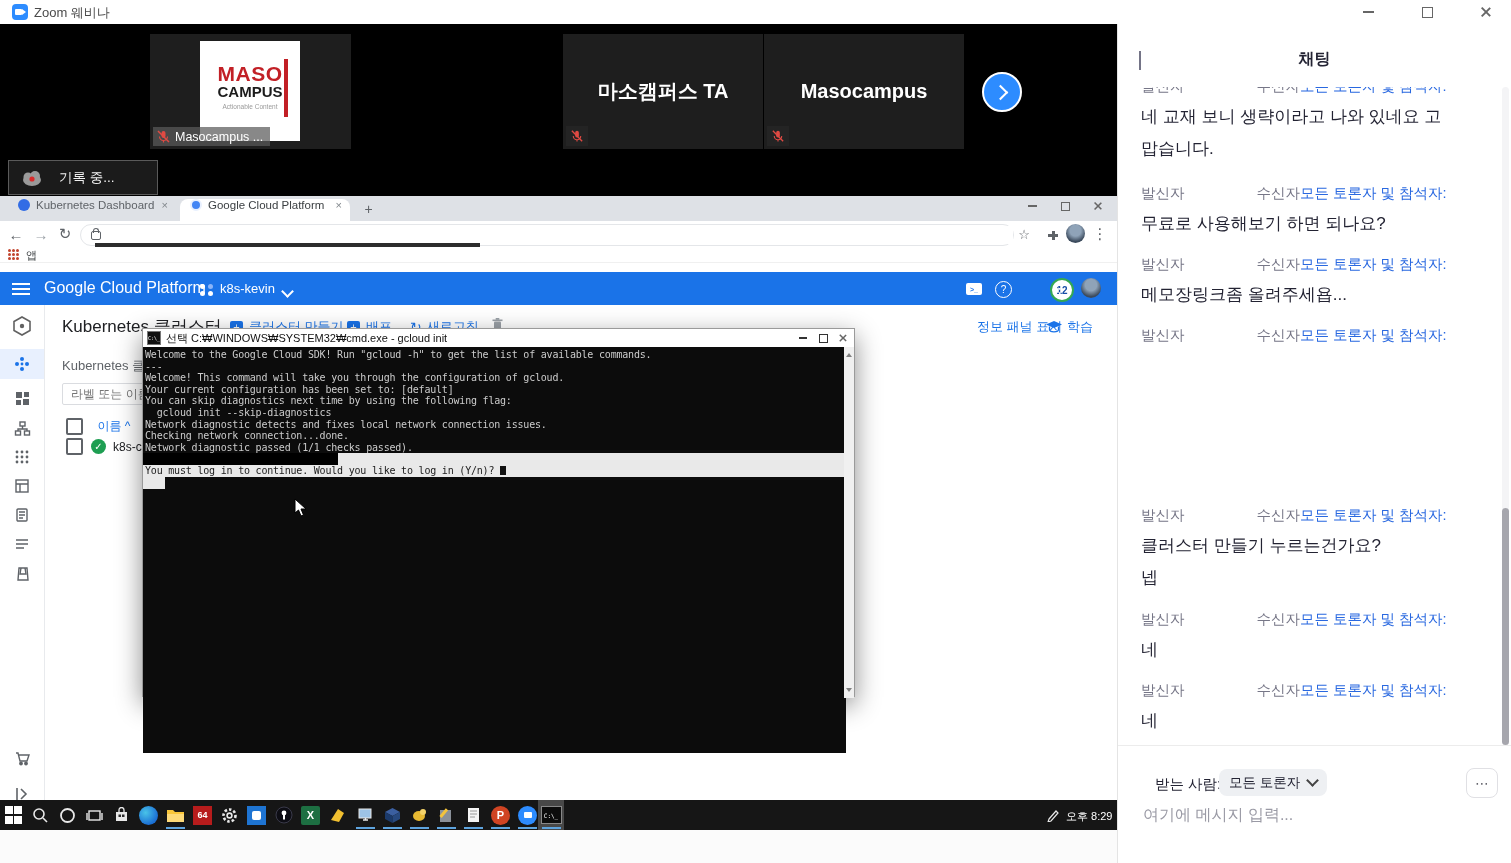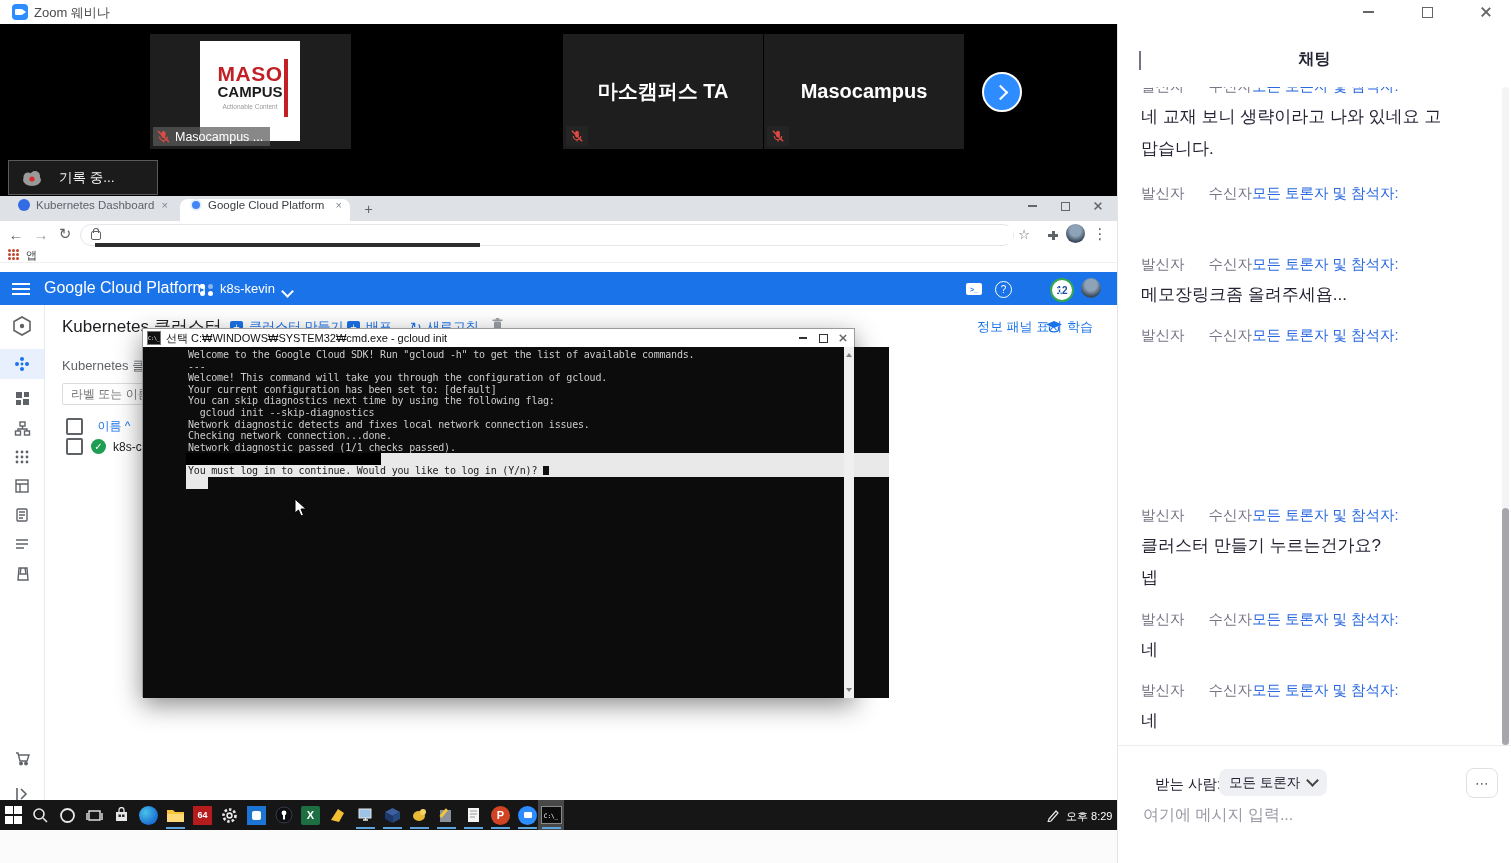--- a/index.html
+++ b/index.html
@@ -86,21 +86,21 @@
   .filterin{border:none;outline:none;font-size:12px;color:#80868b;width:100px;margin-left:6px;}
   .cbox{width:13px;height:13px;border:2px solid #5f6368;border-radius:2px;}
   .colhead{font-size:12px;color:#1a73e8;}
   .okc{width:15px;height:15px;border-radius:50%;background:#1e9e52;color:#fff;font-size:10px;display:flex;align-items:center;justify-content:center;}
   .cellname{font-size:12px;color:#202124;}
   
   .cmdwin{left:142px;top:328px;width:713px;height:369px;z-index:10;box-shadow:0 8px 24px rgba(0,0,0,.45);border:1px solid #9a9a9a;box-sizing:border-box;background:#0c0c0c;}
   .cmdtb{position:absolute;left:0;top:0;width:100%;height:18px;background:#fff;display:flex;align-items:center;}
   .cmdico{width:12px;height:12px;background:#111;border:1px solid #777;color:#fff;font-size:5px;display:flex;align-items:center;justify-content:center;margin:0 5px 0 4px;font-family:"DejaVu Sans Mono",monospace;}
   .cmdtitle{font-size:11px;color:#111;}
-  .cmdbody{position:absolute;left:0;top:18px;width:703px;height:351px;background:#0c0c0c;overflow:hidden;padding-left:43px;}
+  .cmdbody{position:absolute;left:0;top:18px;width:703px;height:406px;background:#0c0c0c;overflow:hidden;}
   .crow{white-space:pre;font-family:"DejaVu Sans Mono","Liberation Mono",monospace;font-size:10px;line-height:11.6px;color:#cccccc;letter-spacing:-0.2px;padding-left:2px;}
   .selrow{height:11.6px;display:flex;}
   .selrow .dk{width:195px;background:#000;}
   .selrow .lt{flex:1;background:#e9e9e9;}
   .promptrow{background:#e9e9e9;color:#1a1a1a;}
   .curblk{display:inline-block;width:6px;height:9px;background:#111;vertical-align:-1px;}
   .cellsel{width:22px;height:12px;background:#e9e9e9;}
   .cscroll{position:absolute;right:0;top:18px;width:10px;height:351px;background:#f0f0f0;}
   .ctri{width:0;height:0;border:3px solid transparent;margin:3px auto;}
   .ctri.up{border-bottom:4px solid #808080;}
@@ -114,21 +114,21 @@
   .tbtime{color:#fff;font-size:11px;}
   .startg{display:grid;grid-template-columns:8px 8px;grid-gap:1.5px;}
   .startg i{width:8px;height:8px;background:#fff;}
   
   .chat{left:1117px;top:24px;width:394px;height:839px;background:#fff;border-left:1px solid #e4e4e4;box-sizing:border-box;z-index:30;}
   .chevdn{width:9px;height:9px;border-right:2px solid #747487;border-bottom:2px solid #747487;transform:rotate(45deg);}
   .chattitle{width:100%;text-align:center;font-size:16px;font-weight:bold;color:#232333;}
   .msgs{position:absolute;left:0;top:63px;width:386px;height:658px;overflow:hidden;}
   .msg{position:absolute;left:23px;right:10px;}
   .meta{font-size:14.5px;color:#767687;height:18px;}
-  .meta .to{margin-left:24px;}
+  .meta .to{margin-left:72px;}
   .meta .tgt{color:#2968e0;}
   .mline{font-size:17px;color:#232333;line-height:32px;margin-top:6px;}
   .mline+.mline{margin-top:0;}
   .cscrollbar{position:absolute;right:2px;top:63px;width:7px;height:658px;background:#f4f4f6;border-radius:4px;}
   .cthumb{position:absolute;right:2px;top:484px;width:7px;height:237px;background:#a6a6ad;border-radius:4px;}
   .chatfoot{position:absolute;left:0;top:721px;width:394px;height:118px;border-top:1px solid #ececec;}
   .rcplabel{font-size:14.5px;color:#232333;}
   .audpill{position:absolute;left:101px;top:23px;height:27px;background:#eef0f3;border-radius:8px;display:flex;align-items:center;padding:0 10px;font-size:13.5px;color:#232333;}
   .audpill .cv{width:7px;height:7px;border-right:2px solid #444;border-bottom:2px solid #444;transform:rotate(45deg);margin-left:8px;margin-top:-4px;}
   .morebtn{position:absolute;right:14px;top:22px;width:30px;height:28px;border:1px solid #e0e0e4;border-radius:8px;color:#66666e;font-size:14px;display:flex;align-items:center;justify-content:center;}
@@ -603,20 +603,21 @@
     <div class="abs chattitle" style="top:25px;">채팅</div>
 
     <div class="msgs">
       <div class="msg" style="top:-10px;">
         <div class="meta"><span>발신자</span><span class="to">수신자</span><span class="tgt">모든 토론자 및 참석자:</span></div>
         <div class="mline">네 교재 보니 생략이라고 나와 있네요 고</div>
         <div class="mline">맙습니다.</div>
       </div>
       <div class="msg" style="top:97px;">
         <div class="meta"><span>발신자</span><span class="to">수신자</span><span class="tgt">모든 토론자 및 참석자:</span></div>
+        <div class="mline">무료로 사용해보기 하면 되나요?</div>
       </div>
       <div class="msg" style="top:168px;">
         <div class="meta"><span>발신자</span><span class="to">수신자</span><span class="tgt">모든 토론자 및 참석자:</span></div>
         <div class="mline">메모장링크좀 올려주세욥...</div>
       </div>
       <div class="msg" style="top:239px;">
         <div class="meta"><span>발신자</span><span class="to">수신자</span><span class="tgt">모든 토론자 및 참석자:</span></div>
       </div>
       <div class="msg" style="top:419px;">
         <div class="meta"><span>발신자</span><span class="to">수신자</span><span class="tgt">모든 토론자 및 참석자:</span></div>

